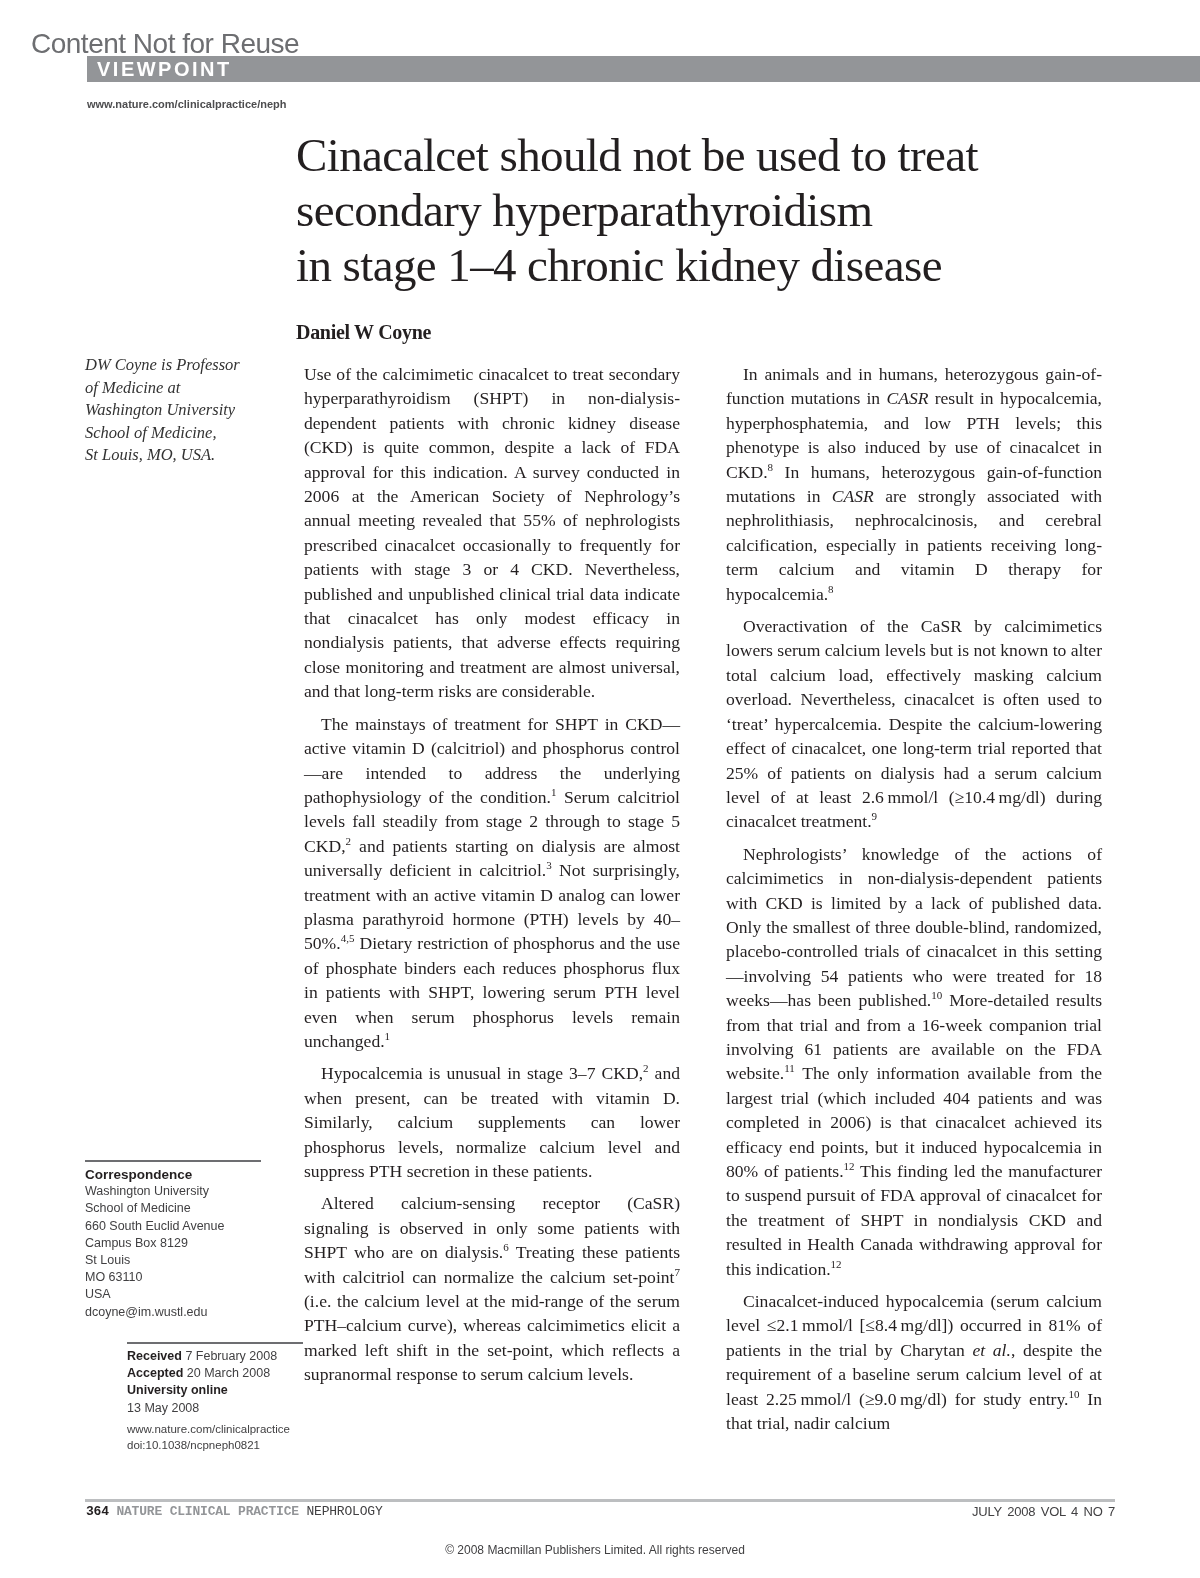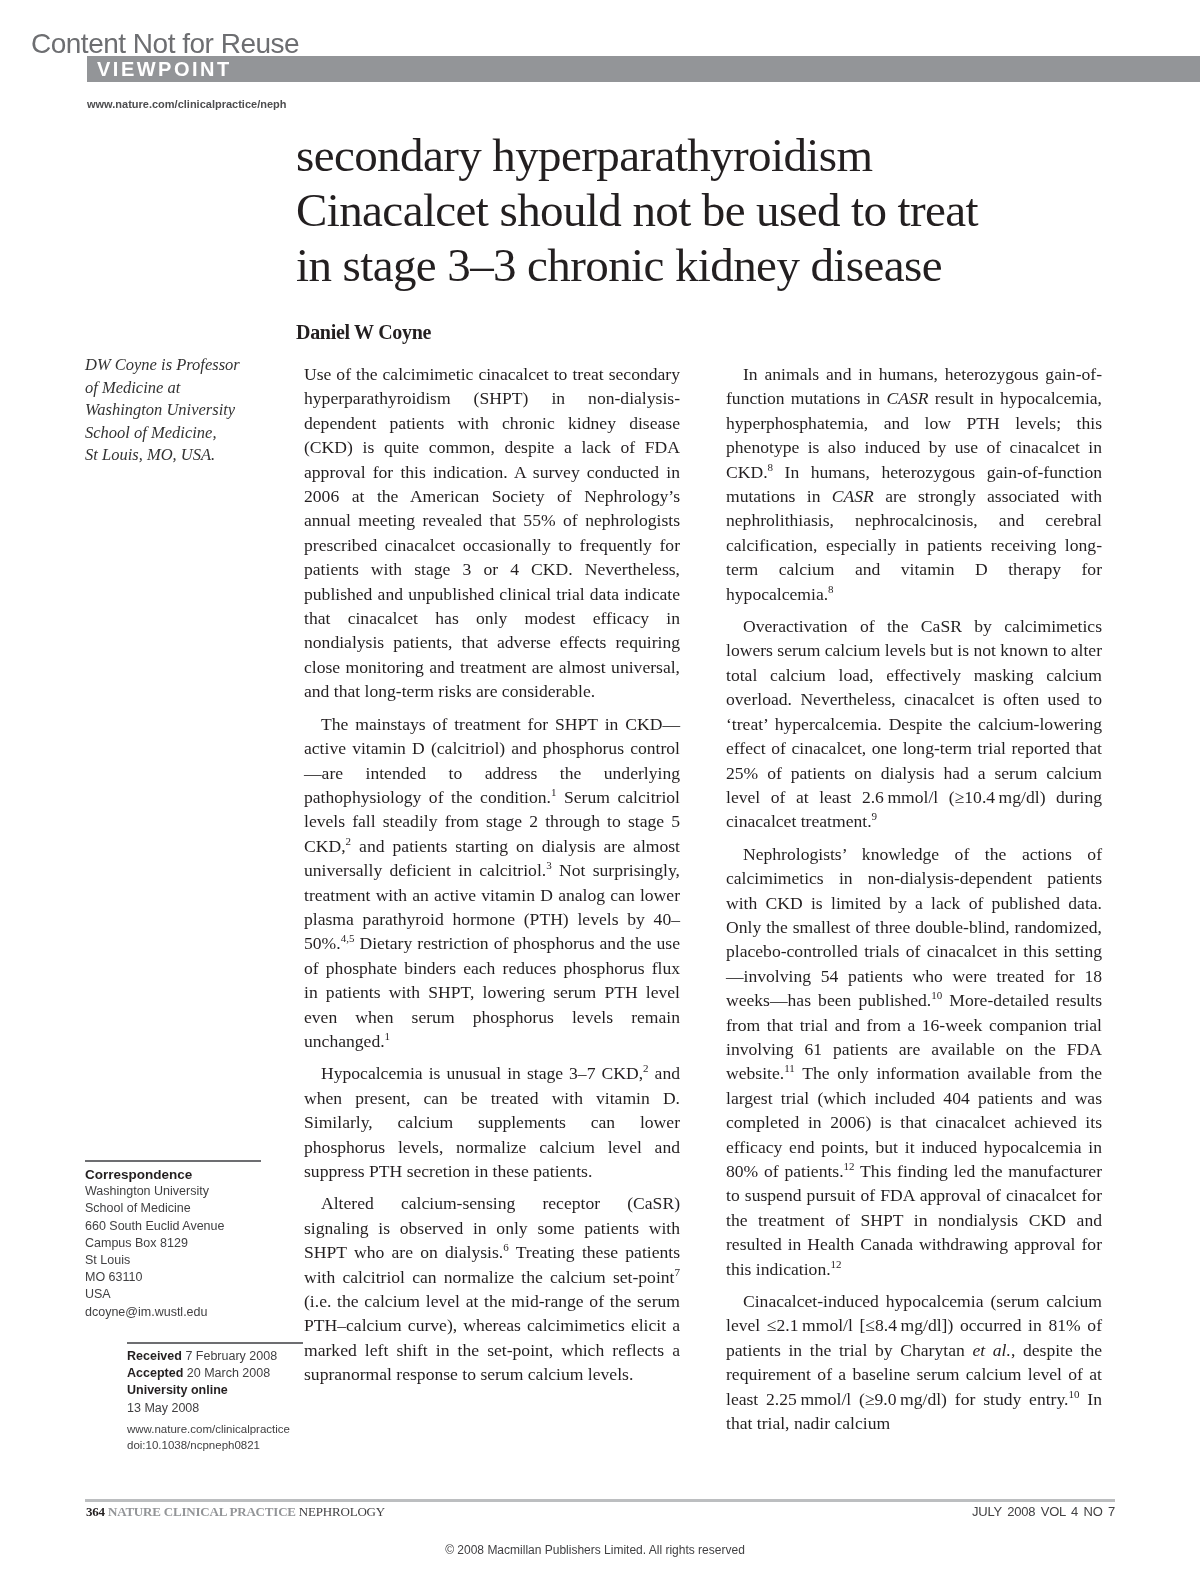--- a/index.html
+++ b/index.html
@@ -58,21 +58,21 @@
   .col2 { left: 718px; }
   .col p { margin: 8px; text-indent: 17px; }
   .col p.first { text-indent: 0; }
   .col1 p.first { text-indent: 0; }
   sup { font-size: 11px; line-height: 0; vertical-align: 7px; }
   .footer-rule {
     position: absolute; left: 85px; top: 1499px; width: 1030px; height: 3px; background: #bcbec0;
   }
   .footer-left {
     position: absolute; left: 86px; top: 1504px;
-    font-family: Liberation Serif, serif; font-size: 13px; color: #414042; letter-spacing: -0.2px;
+    font-family: Liberation Mono, monospace; font-size: 13px; color: #414042; letter-spacing: -0.2px;
   }
   .footer-left .pg { font-weight: bold; color: #231f20; }
   .footer-left .jn { font-weight: bold; color: #939598; }
   .footer-right {
     position: absolute; right: 85px; top: 1504px;
     font-family: "Liberation Sans", sans-serif; font-size: 13px; color: #414042; letter-spacing: -0.2px;
     word-spacing: 2px;
   }
   .copyright {
     position: absolute; left: 0; width: 1190px; top: 1543px; text-align: center;
@@ -84,23 +84,23 @@
 
 <div class="watermark">Content Not for Reuse</div>
 
 <div class="banner">
   <div class="banner-label">VIEWPOINT</div>
 </div>
 
 <div class="journal-url">www.nature.com/clinicalpractice/neph</div>
 
 <h1 class="title">
+  <span>Cinacalcet should not be used to treat</span>
   <span>secondary hyperparathyroidism</span>
-  <span>Cinacalcet should not be used to treat</span>
-  <span>in stage 3–3 chronic kidney disease</span>
+  <span>in stage 1–4 chronic kidney disease</span>
 </h1>
 
 <div class="author">Daniel W Coyne</div>
 
 <div class="affil">
   <span>DW Coyne is Professor</span>
   <span>of Medicine at</span>
   <span>Washington University</span>
   <span>School of Medicine,</span>
   <span>St Louis, MO, USA.</span>

